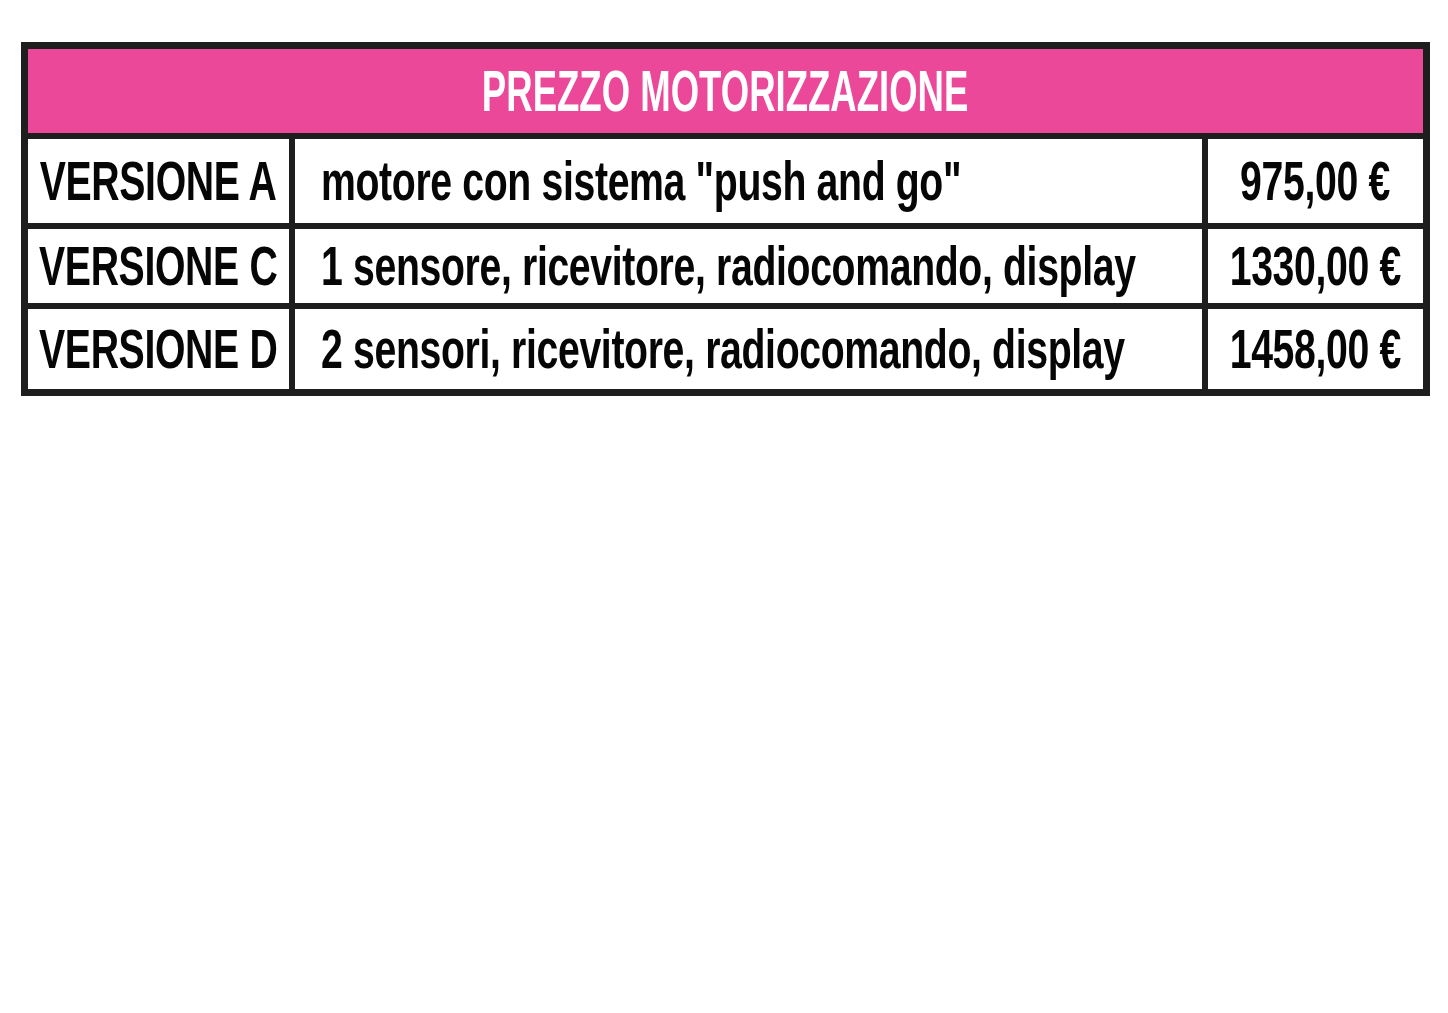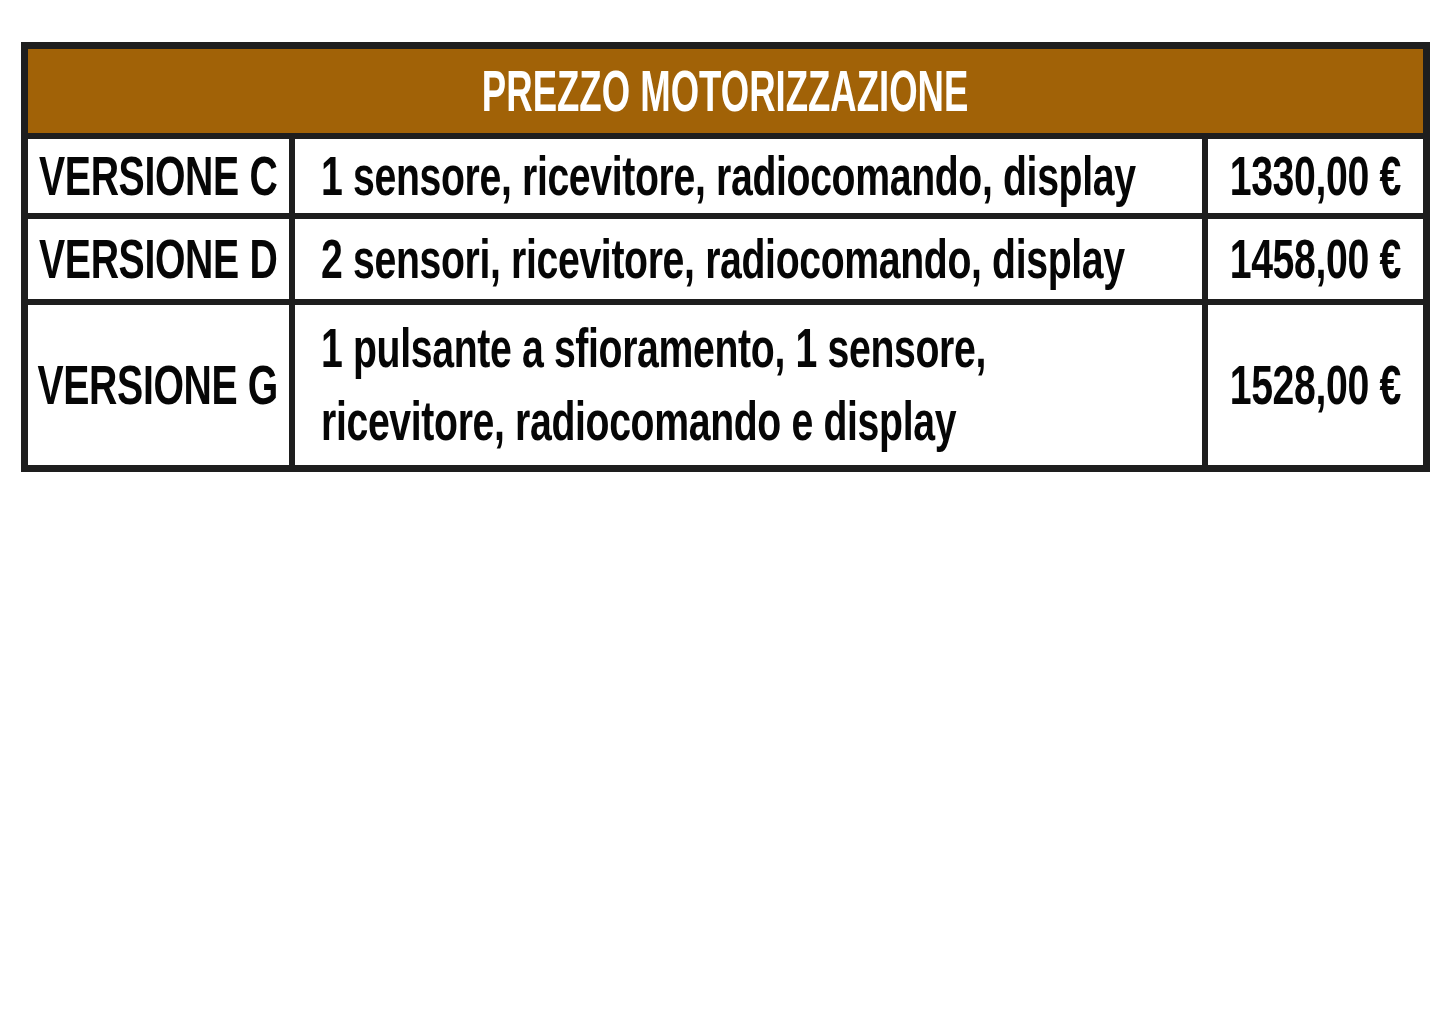--- a/index.html
+++ b/index.html
@@ -29,21 +29,21 @@
   table.price-table td {
     border: 6px solid #1e1e1e;
     padding: 0;
     vertical-align: middle;
     background: #ffffff;
   }
 
   
   tr.header-row th {
     height: 84px;
-    background: #a16207;
+    background: #ec4899;
   }
 
   
   tr.row-h-a td { height: 84px; }
   tr.row-h-b td { height: 78px; }
   tr.row-h-c td { height: 74px; }
   tr.row-h-d td { height: 80px; }
   tr.row-h-e td { height: 164px; }
   tr.row-h-f td { height: 160px; }
   tr.row-h-g td { height: 160px; }
@@ -96,20 +96,37 @@
   <thead>
     <tr class="header-row">
       <th colspan="3">
         <div class="cellbox">
           <span class="cond title-text">PREZZO MOTORIZZAZIONE</span>
         </div>
       </th>
     </tr>
   </thead>
   <tbody>
+    <tr class="row-h-a">
+      <td class="version-cell">
+        <div class="cellbox">
+            <span class="cond">VERSIONE A</span>
+          </div>
+      </td>
+      <td class="desc-cell">
+        <div class="cellbox">
+            <span class="cond">motore con sistema "push and go"</span>
+          </div>
+      </td>
+      <td class="price-cell">
+        <div class="cellbox">
+            <span class="cond">975,00 €</span>
+          </div>
+      </td>
+    </tr>
     <tr class="row-h-c">
       <td class="version-cell">
         <div class="cellbox">
             <span class="cond">VERSIONE C</span>
           </div>
       </td>
       <td class="desc-cell">
         <div class="cellbox">
             <span class="cond">1 sensore, ricevitore, radiocomando, display</span>
           </div>
@@ -130,32 +147,14 @@
         <div class="cellbox">
             <span class="cond">2 sensori, ricevitore, radiocomando, display</span>
           </div>
       </td>
       <td class="price-cell">
         <div class="cellbox">
             <span class="cond">1458,00 €</span>
           </div>
       </td>
     </tr>
-    <tr class="row-h-g">
-      <td class="version-cell">
-        <div class="cellbox">
-            <span class="cond">VERSIONE G</span>
-          </div>
-      </td>
-      <td class="desc-cell">
-        <div class="cellbox">
-            <span class="cond">1 pulsante a sfioramento, 1 sensore,
-ricevitore, radiocomando e display</span>
-          </div>
-      </td>
-      <td class="price-cell">
-        <div class="cellbox">
-            <span class="cond">1528,00 €</span>
-          </div>
-      </td>
-    </tr>
   </tbody>
 </table>
 
 </body></html>

